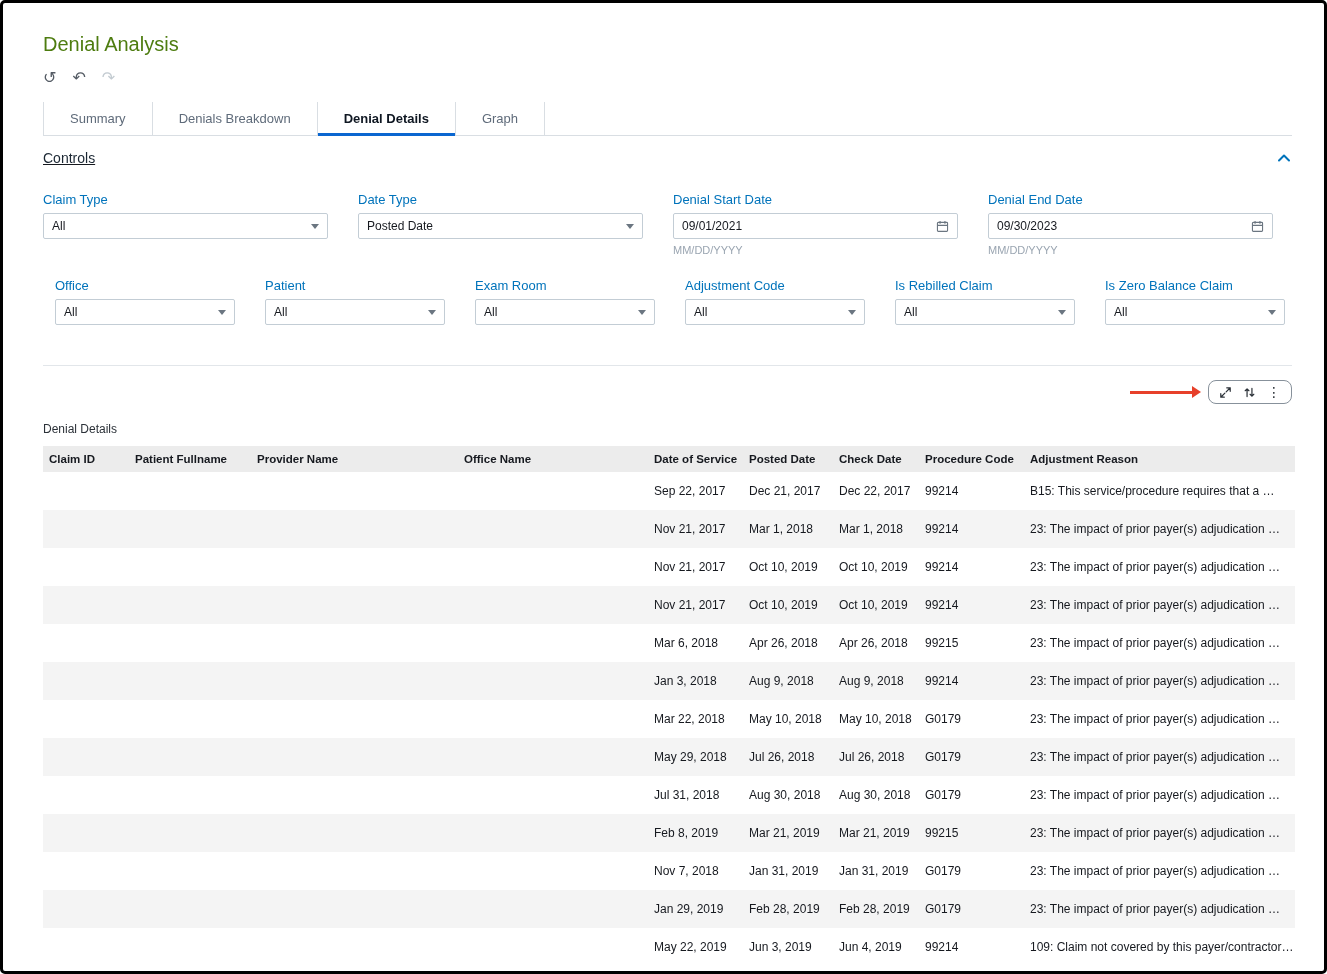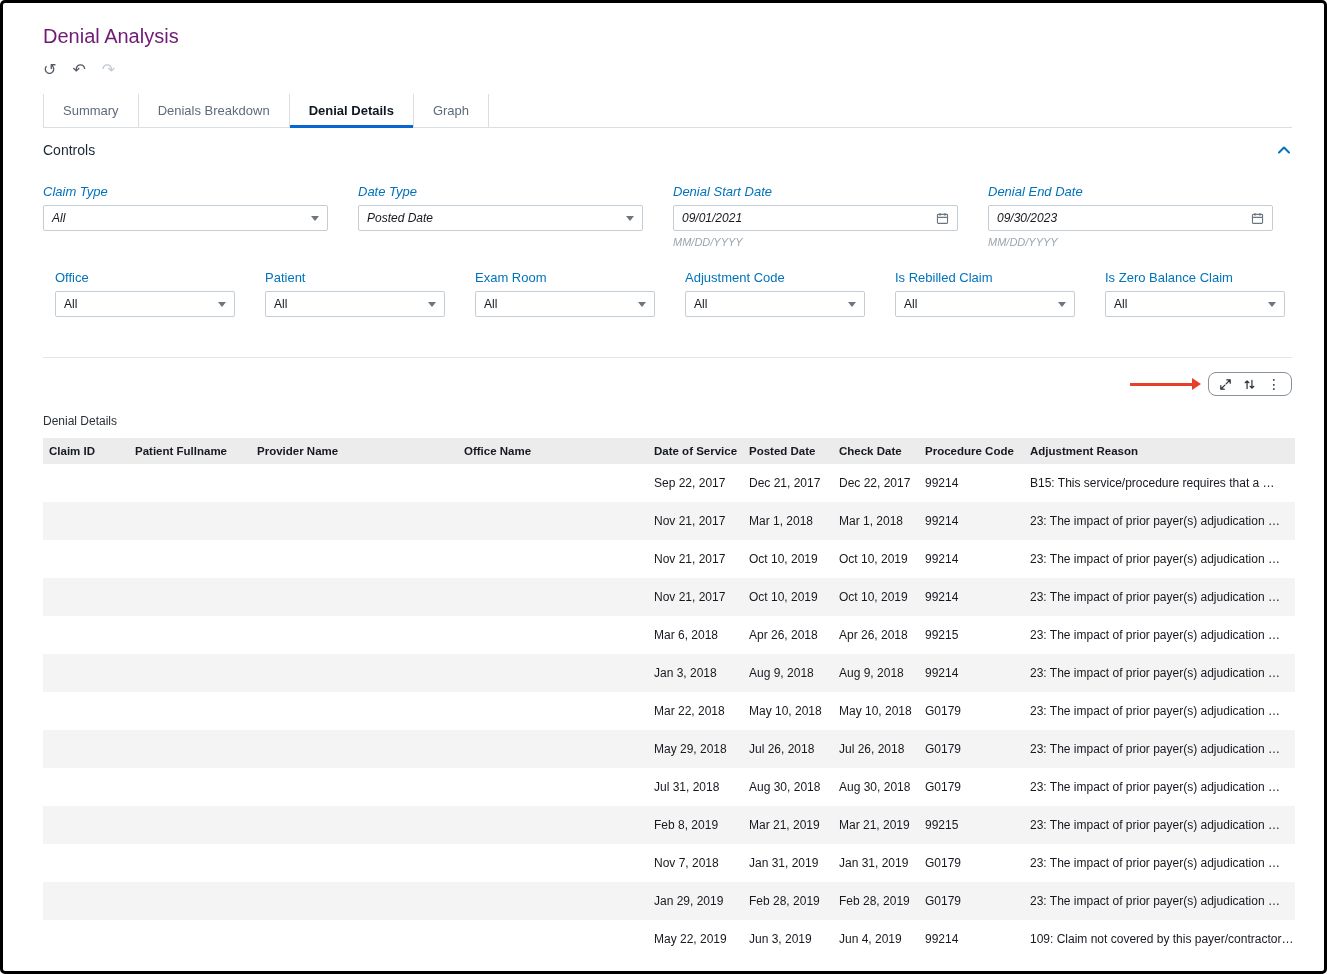--- a/index.html
+++ b/index.html
@@ -6,46 +6,46 @@
   body{
     width:1327px;height:974px;background:#fff;
     font-family:"Liberation Sans","DejaVu Sans",sans-serif;
     color:#16191f;
   }
   .frame{
     width:1327px;height:974px;box-sizing:border-box;
     border:3px solid #000;border-radius:5px;overflow:hidden;background:#fff;
   }
   .content{margin:0 32px 0 40px;}
-  .page-title{margin:22px 0 0;font-size:20px;font-weight:400;color:#701a75;}
+  .page-title{margin:30px 0 0;font-size:20px;font-weight:400;color:#4d7c0f;}
   .history-bar{margin-top:14px;display:flex;gap:16px;align-items:center;}
   .hist-btn{
     border:none;background:none;padding:0;font-size:16px;line-height:16px;
     color:#545b64;cursor:pointer;font-family:inherit;
   }
   .hist-btn.disabled{color:#c3cbd1;cursor:default;}
   .tabs{display:flex;align-items:stretch;border-bottom:1px solid #d9dee3;margin-top:16px;}
   .tab{
-    position:relative;padding:9px 19px;font-size:13px;color:#5f6b7a;cursor:pointer;
+    position:relative;padding:9px 26px;font-size:13px;color:#5f6b7a;cursor:pointer;
     border-left:1px solid #d9dee3;white-space:nowrap;
   }
   .tab:last-child{border-right:1px solid #d9dee3;}
   .tab.active{color:#0f1722;font-weight:bold;}
   .tab.active::after{
     content:"";position:absolute;left:0;right:0;bottom:-1px;height:3px;
     background:var(--tab-underline,#006ce0);
   }
   .controls{padding:14px 0 40px;border-bottom:1px solid #e2e6ea;}
-  .controls-head{display:flex;justify-content:space-between;align-items:flex-start;}
+  .controls-head{display:flex;justify-content:space-between;align-items:flex-start;text-decoration:underline;}
   .controls-title{font-size:14px;color:#1b2733;}
   .collapse-btn{border:none;background:none;padding:0;cursor:pointer;display:flex;align-items:center;}
   .filter-row{display:flex;gap:30px;}
   .row1{margin-top:26px;}
   .row2{margin-top:22px;margin-left:12px;}
-  .row1 .filter{width:285px;font-style:italic;}
+  .row1 .filter{width:285px;}
   .row2 .filter{width:180px;}
   .filter-label{font-size:13px;color:var(--accent-blue,#0073bb);margin-bottom:6px;white-space:nowrap;}
   .control-box{
     height:26px;box-sizing:border-box;border:1px solid #c3cdd5;border-radius:2px;
     display:flex;align-items:center;justify-content:space-between;
     padding:12px 8px;font-size:12px;color:#16191f;background:#fff;cursor:pointer;
   }
   .caret{
     width:0;height:0;border-left:4.5px solid transparent;
     border-right:4.5px solid transparent;border-top:5px solid #6b7681;flex:none;

